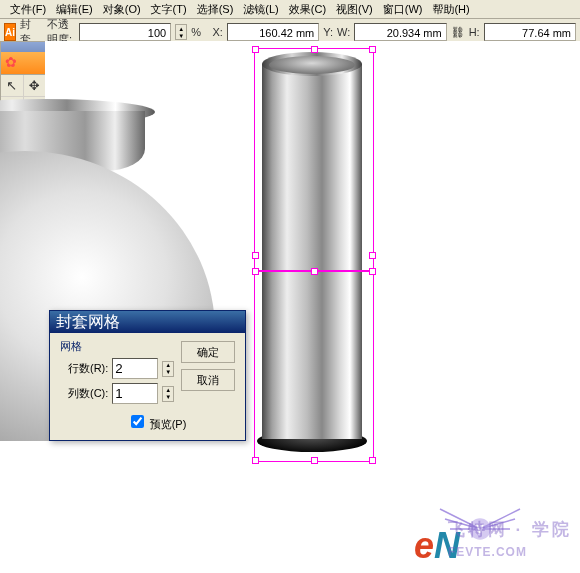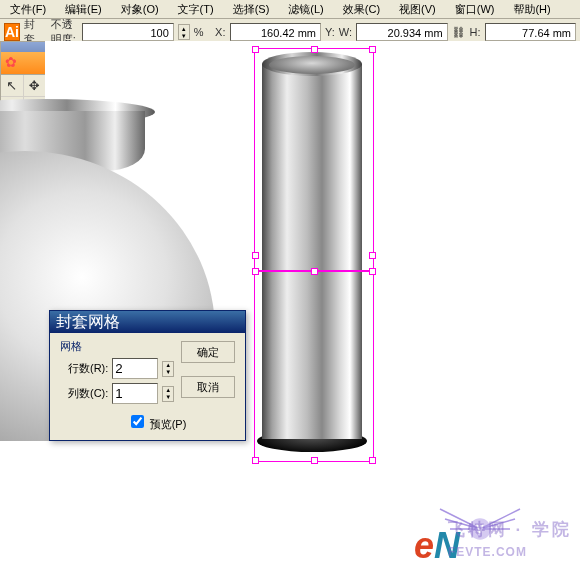--- a/index.html
+++ b/index.html
@@ -1,40 +1,40 @@
 <!DOCTYPE html>
 <html><head>
 <meta charset="utf-8">
 <style>
   body { margin:0; font-family: "Microsoft YaHei", Tahoma, sans-serif; font-size:11px; background:#fff; width:580px; height:573px; overflow:hidden; position:relative; }
-  .menubar { height:18px; background:#ece9d8; border-bottom:1px solid #aca899; display:flex; align-items:center; padding-left:6px; gap:11px; }
+  .menubar { height:18px; background:#ece9d8; border-bottom:1px solid #aca899; display:flex; align-items:center; padding-left:6px; gap:2px; }
   .menubar span { padding:1px 4px; cursor:default; }
   .topbar { height:22px; background:#ece9d8; border-bottom:1px solid #aca899; display:flex; align-items:center; padding:2px 4px; gap:4px; }
-  .ai-icon { width:16px; height:16px; background:#ff7a00; color:#fff; font-size:14px; font-weight:bold; display:flex; align-items:center; justify-content:center; border:1px solid #c05800; }
+  .ai-icon { width:16px; height:16px; background:#ff7a00; color:#fff; font-size:10px; font-weight:bold; display:flex; align-items:center; justify-content:center; border:1px solid #c05800; }
   .tbbox { background:#fff; border:1px inset #aca899; height:16px; padding:0 2px; display:flex; align-items:flex-end; min-width:38px; }
   .tbbox input { border:none; width:100%; font-size:11px; outline:none; text-align:right; background:transparent; }
   .tblbl { color:#333; }
   .spin { display:flex; flex-direction:column; border:1px solid #aca899; background:#ece9d8; }
   .spin div { width:10px; height:7px; display:flex; align-items:center; justify-content:center; font-size:6px; line-height:1; }
   .canvas { position:absolute; top:41px; left:45px; right:0; bottom:0; background:#fff; }
   .toolbox { position:absolute; top:41px; left:0; width:45px; background:#ece9d8; border:1px solid #aca899; }
   .toolbox-title { height:10px; background:linear-gradient(#8ea7d6,#7a93c4); }
   .toolbox-orange { height:22px; background:linear-gradient(#ffb34d,#ff8b1a); border-bottom:1px solid #aca899; position:relative; }
   .toolbox-orange::after { content:"✿"; position:absolute; left:4px; top:2px; font-size:14px; color:#ff4a4a; }
   .tools { display:grid; grid-template-columns:1fr 1fr; }
   .tool { height:21px; display:flex; align-items:center; justify-content:center; border-right:1px solid #d4d0c8; border-bottom:1px solid #d4d0c8; background:#ece9d8; font-size:13px; color:#333; cursor:pointer; }
   .swatch { height:30px; display:flex; align-items:center; justify-content:center; gap:2px; padding:4px; }
   .swatch .box { width:18px; height:18px; border:1px solid #000; }
   .dialog { position:absolute; top:310px; left:49px; width:195px; background:#ece9d8; border:1px solid #0a246a; box-shadow:2px 2px 6px rgba(0,0,0,0.3); }
   .dialog-title { height:22px; background:linear-gradient(#3a6ea5,#0a246a); color:#fff; padding:0 6px; display:flex; align-items:center; font-size:16px; }
   .dialog .fieldset-lbl { color:#0a246a; padding:6px 0 2px 10px; }
   .dialog .row { display:flex; align-items:center; padding:2px 0 2px 18px; gap:4px; }
   .dialog .num { background:#fff; border:1px inset #aca899; width:40px; height:17px; }
   .dialog .btn { width:52px; height:20px; background:#ece9d8; border:1px solid #aca899; display:flex; align-items:center; justify-content:center; cursor:pointer; }
-  .dialog .btns { position:absolute; top:30px; right:10px; display:flex; flex-direction:column; gap:13px; }
+  .dialog .btns { position:absolute; top:30px; right:10px; display:flex; flex-direction:column; gap:6px; }
   .dialog .preview-row { padding:6px 0 8px 18px; text-align:center; }
   .cylinder { position:absolute; top:52px; left:262px; width:102px; height:400px; }
   .cylinder .body { position:absolute; top:12px; left:0; width:100px; height:375px; background:linear-gradient(90deg,#4a4a4a 0%, #a0a0a0 10%, #ededed 25%, #bdbdbd 45%, #888 60%, #d9d9d9 78%, #fff 88%, #555 100%); }
   .cylinder .lip { position:absolute; top:0; left:0; width:100px; height:24px; background:linear-gradient(90deg,#3c3c3c,#d8d8d8 30%,#7a7a7a 55%,#eee 80%,#3c3c3c); border-radius:50px/12px; }
   .cylinder .inner { position:absolute; top:4px; left:7px; width:86px; height:18px; background:radial-gradient(ellipse at 50% 40%, #d8d8d8 0%, #777 70%, #555 100%); border-radius:43px/9px; }
   .cylinder .base { position:absolute; bottom:0; left:-5px; width:110px; height:22px; background:radial-gradient(ellipse at 50% 30%, #555 0%, #000 80%); border-radius:55px/11px; }
   .jar { position:absolute; top:40px; left:-50px; width:260px; height:360px; overflow:hidden; }
   .jar-body { position:absolute; top:70px; left:-160px; width:380px; height:360px; border-radius:50%; background:radial-gradient(circle at 65% 35%, #fff 0%, #e2e2e2 25%, #9e9e9e 60%, #555 95%); }
   .jar-neck { position:absolute; top:30px; left:-50px; width:200px; height:60px; background:linear-gradient(90deg,#666,#ddd 40%,#999 70%,#eee 85%,#666); border-radius:0 0 40px 40px / 0 0 22px 22px; }
   .jar-lip { position:absolute; top:18px; left:-60px; width:220px; height:26px; background:linear-gradient(90deg,#555,#eee 35%,#888 60%,#fff 82%,#555); border-radius:110px/13px; }

